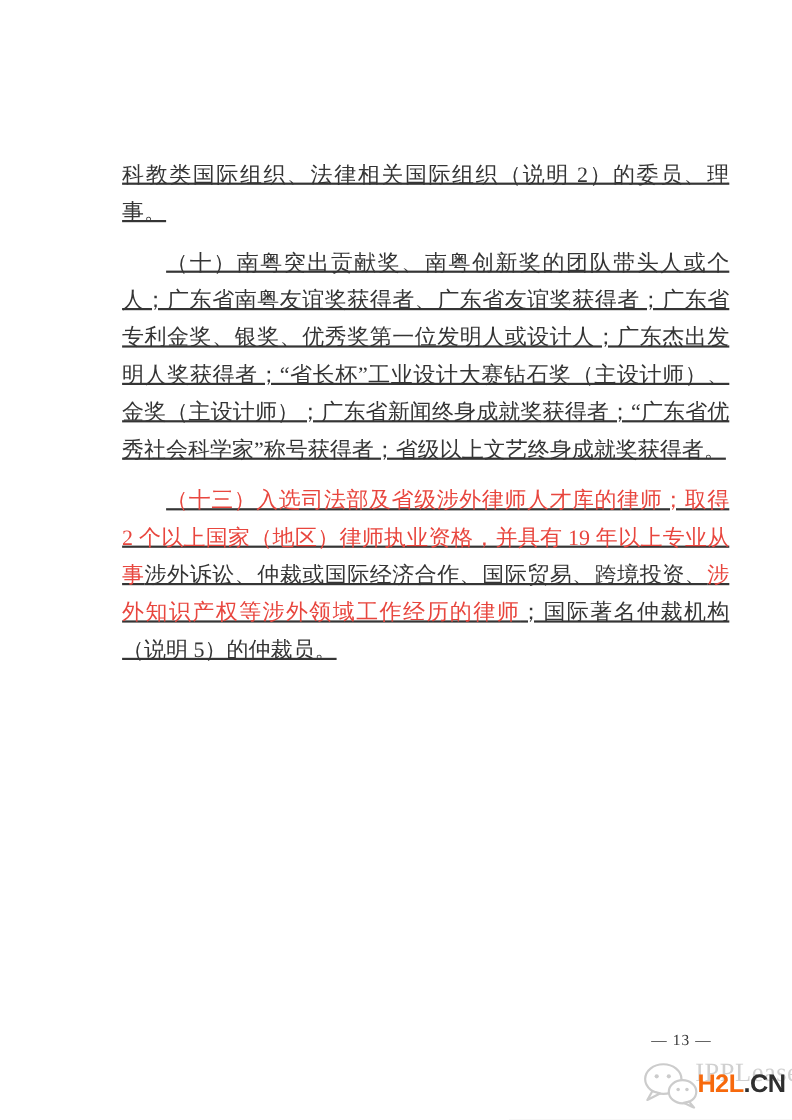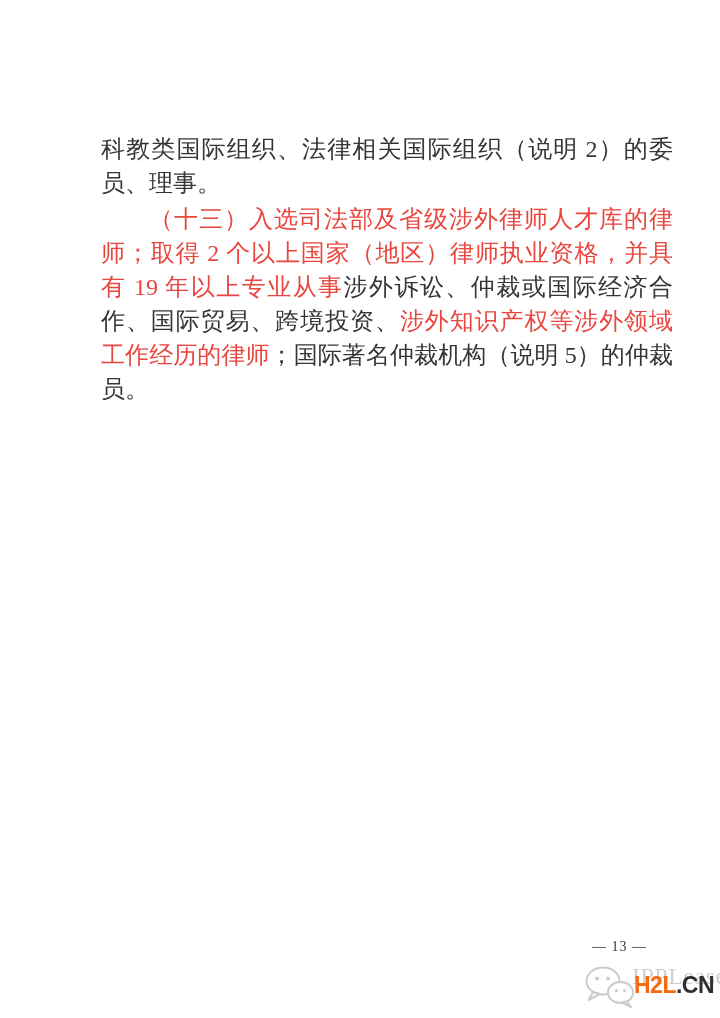--- a/index.html
+++ b/index.html
@@ -15,28 +15,29 @@
     overflow: hidden;
     font-family: "Liberation Serif", "DejaVu Serif", serif;
   }
   .doc-text {
     position: absolute;
     left: 99px;
     top: 130px;
     width: 576px;
   }
   .para {
-    margin: 2px;
+    margin: 12px;
     padding: 0;
-    font-size: 24px;
+    font-size: 20px;
     line-height: 34px;
     text-align: justify;
     text-justify: inter-ideograph;
     color: var(--ink, #353535);
     word-break: break-all;
+    text-decoration: underline;
   }
   .para.indent { text-indent: 2em; }
   .seg-black { color: var(--ink, #353535); }
   .seg-red   { color: var(--red, #e8463e); }
 
   .page-number {
     position: absolute;
     left: 592px;
     top: 939px;
     width: 70px;
@@ -81,20 +82,21 @@
   .wm-orange { color: var(--wm-orange, #f7690c); }
   .wm-dark   { color: var(--wm-dark, #2f2f2f); }
 </style>
 </head>
 <body>
 
 <div class="page" style="background: rgb(255, 255, 255);">
 
   <div class="doc-text">
       <p class="para"><span class="seg-black">科教类国际组织、法律相关国际组织（说明 2）的委员、理事。</span></p>
+      <p class="para indent"><span class="seg-black">（十）南粤突出贡献奖、南粤创新奖的团队带头人或个人；广东省南粤友谊奖获得者、广东省友谊奖获得者；广东省专利金奖、银奖、优秀奖第一位发明人或设计人；广东杰出发明人奖获得者；“省长杯”工业设计大赛钻石奖（主设计师）、金奖（主设计师）；广东省新闻终身成就奖获得者；“广东省优秀社会科学家”称号获得者；省级以上文艺终身成就奖获得者。</span></p>
       <p class="para indent"><span class="seg-red">（十三）入选司法部及省级涉外律师人才库的律师；取得 2 个以上国家（地区）律师执业资格，并具有 19 年以上专业从事</span><span class="seg-black">涉外诉讼、仲裁或国际经济合作、国际贸易、跨境投资、</span><span class="seg-red">涉外知识产权等涉外领域工作经历的律师</span><span class="seg-black">；国际著名仲裁机构（说明 5）的仲裁员。</span></p>
     </div>
 
   <div class="page-number">— 13 —</div>
 
   <div class="watermark">
     <svg class="wm-icon" width="52" height="44" viewBox="0 0 52 44" fill="none">
 
       <ellipse cx="20" cy="17" rx="16.5" ry="13.5" fill="#ffffff" stroke="#cccccc" stroke-width="2"></ellipse>
       <path d="M10 28 L5.5 36 L17 30 Z" fill="#ffffff" stroke="#cccccc" stroke-width="2" stroke-linejoin="round"></path>

